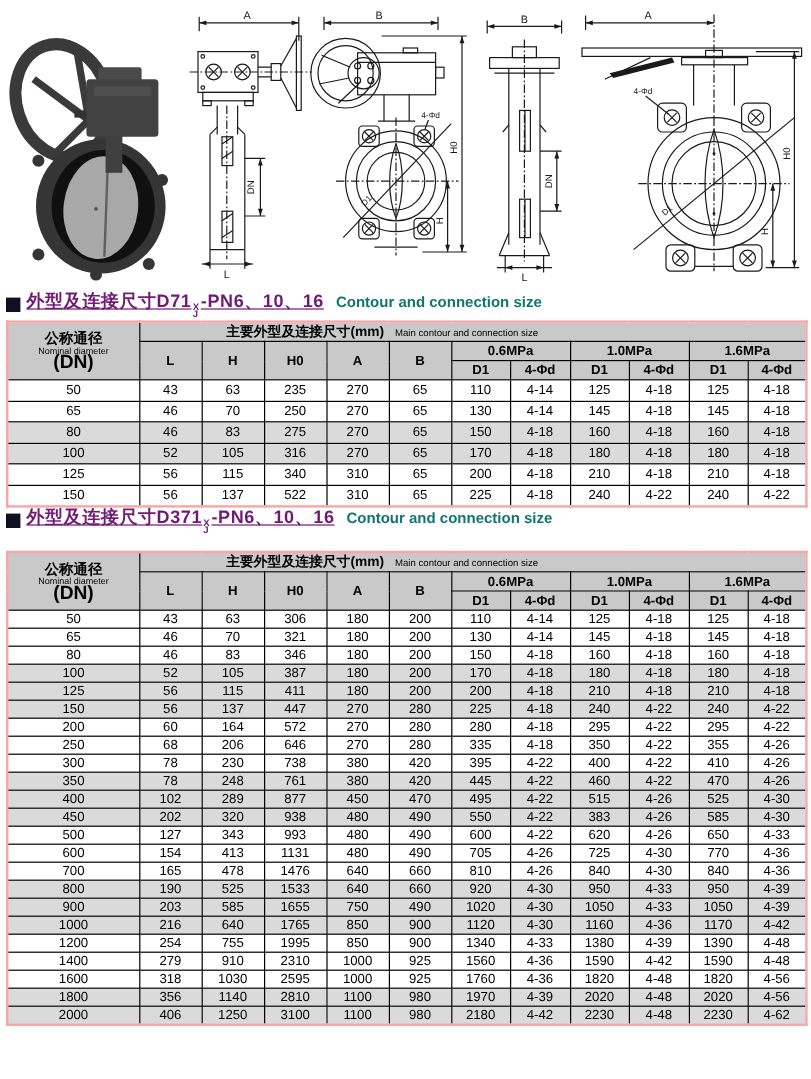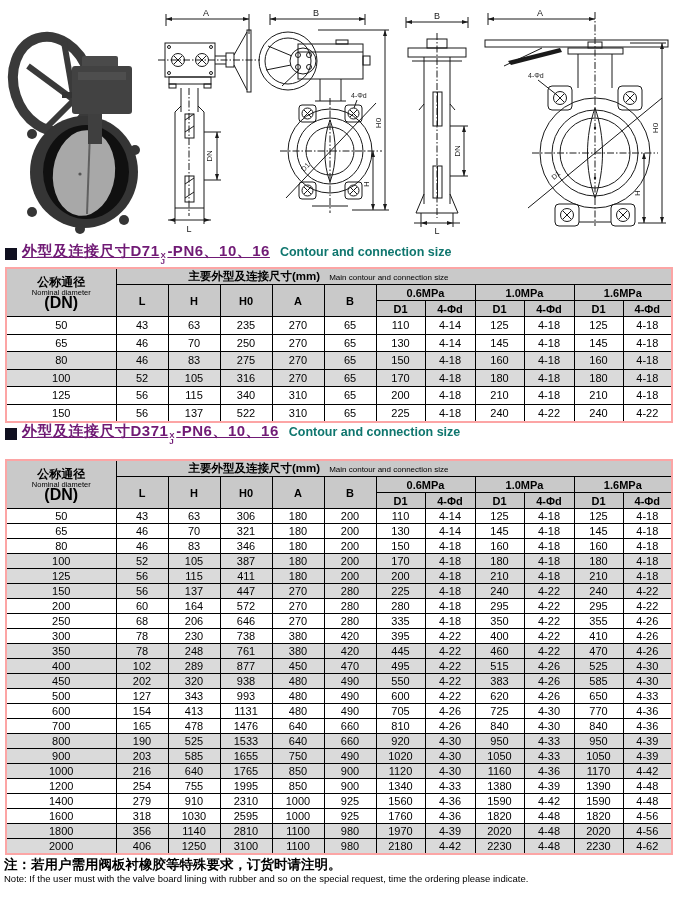--- a/index.html
+++ b/index.html
@@ -788,18 +788,14 @@
           <td>2180</td>
           <td>4-42</td>
           <td>2230</td>
           <td>4-48</td>
           <td>2230</td>
           <td>4-62</td>
         </tr>
       </tbody>
   </table>
 
-  <div class="notes">
-    <div class="note-zh">注：若用户需用阀板衬橡胶等特殊要求，订货时请注明。</div>
-    <div class="note-en">Note: If the user must with the valve board lining with rubber and so on the special request, time the ordering please indicate.</div>
-  </div>
 
 </div>
 
 </body></html>

